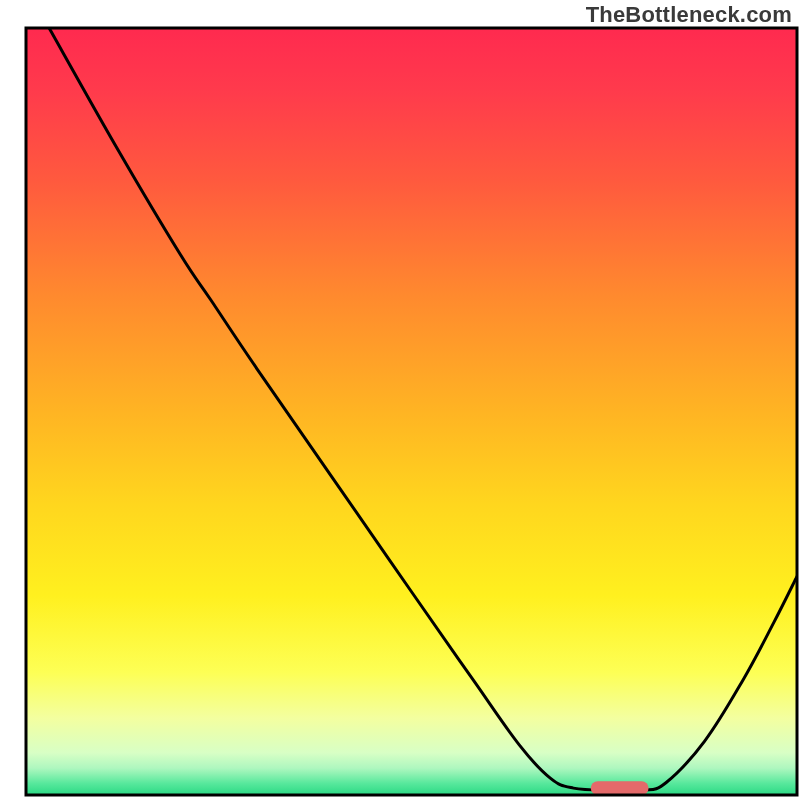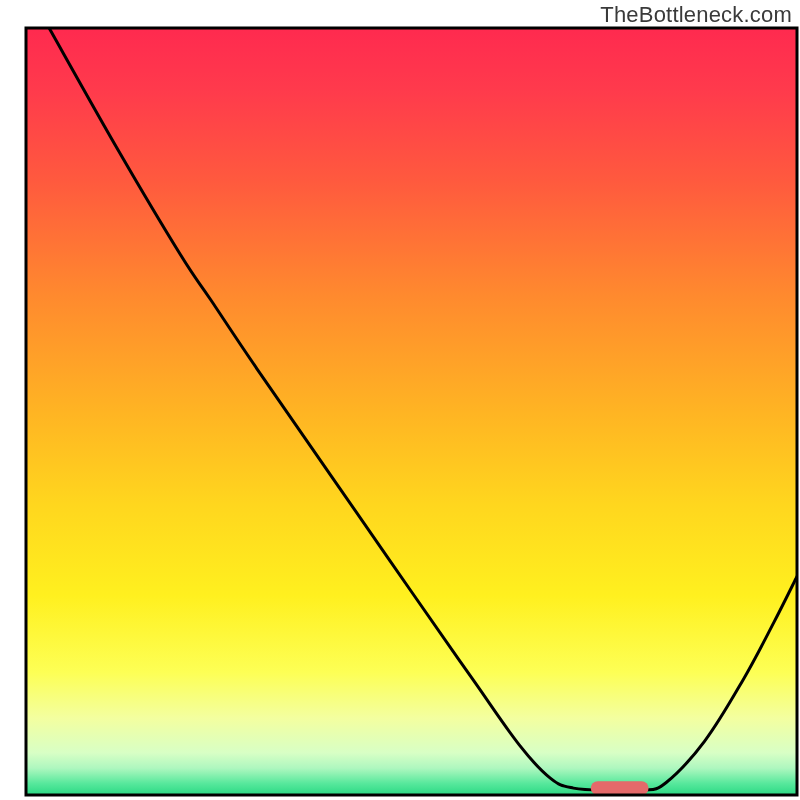--- a/index.html
+++ b/index.html
@@ -14,21 +14,21 @@
     position: relative;
     width: 800px;
     height: 800px;
   }
   .watermark {
     position: absolute;
     top: 2px;
     right: 8px;
     color: #3a3a3a;
     font-size: 22px;
-    font-weight: 400;
+    font-weight: 700;
     z-index: 10;
     letter-spacing: 0.2px;
   }
   svg.plot {
     position: absolute;
     left: 0;
     top: 0;
   }
 </style>
 </head>

